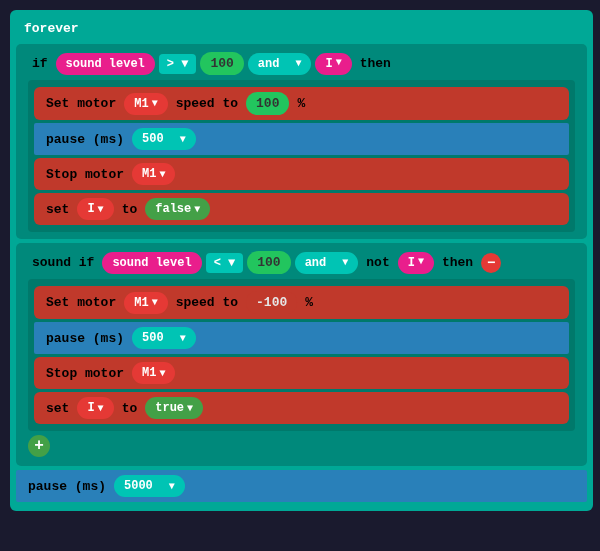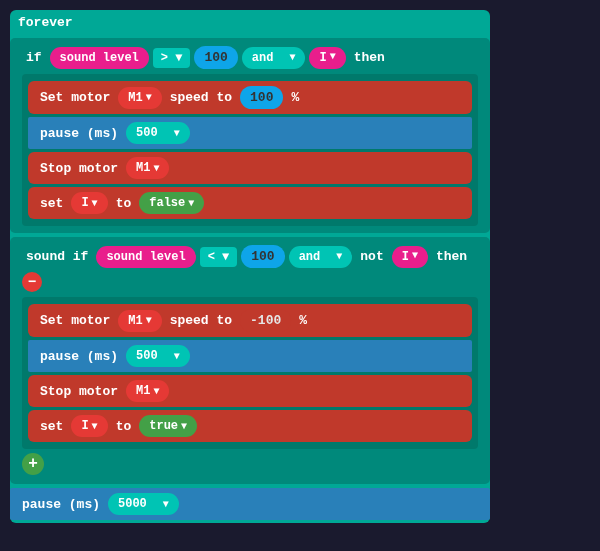--- a/index.html
+++ b/index.html
@@ -12,60 +12,60 @@
       height: 551px;
       overflow: hidden;
     }
 
     .forever-block {
       position: absolute;
       top: 10px;
       left: 10px;
       background: #00a896;
       border-radius: 6px;
-      padding: 0;
-      width: 480px;
+      padding: 6px;
+      width: 583px;
     }
 
     .block-label {
       color: white;
       font-size: 13px;
       font-weight: bold;
       padding: 2px 6px;
     }
 
     .row {
       display: flex;
       align-items: center;
       gap: 4px;
       flex-wrap: wrap;
       padding: 3px 2px;
     }
 
     .keyword {
-      color: #ffffff;
+      color: #000000;
       font-size: 13px;
       font-weight: bold;
       padding: 2px 4px;
     }
 
     .pill-pink {
       background: #e91e8c;
       color: white;
       border-radius: 20px;
       padding: 4px 10px;
       font-size: 12px;
       font-weight: bold;
       display: flex;
       align-items: flex-start;
       gap: 3px;
     }
 
     .pill-white {
-      background: #0ea5e9;
+      background: #22c55e;
       color: #333;
       border-radius: 20px;
       padding: 4px 10px;
       font-size: 13px;
       font-weight: bold;
       text-align: center;
     }
 
     .pill-teal {
       background: #00c4b4;

